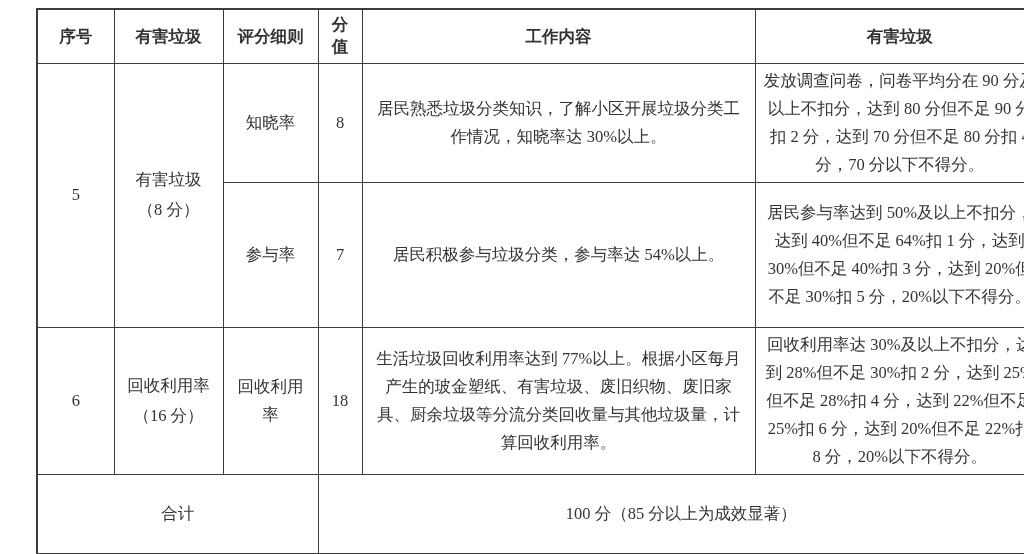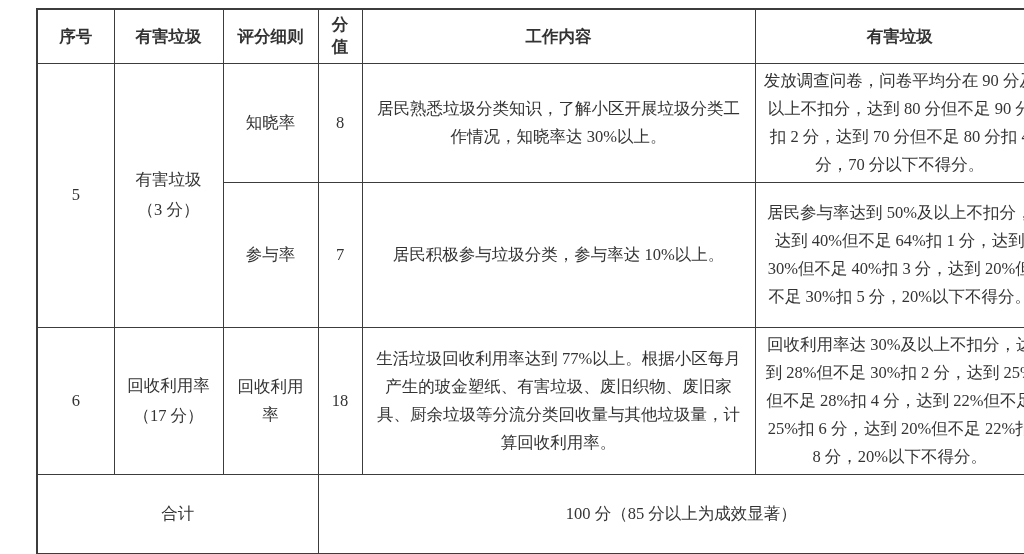--- a/index.html
+++ b/index.html
@@ -85,38 +85,38 @@
         <th><span class="stacked-head">分值</span></th>
         <th>工作内容</th>
         <th>有害垃圾</th>
       </tr>
     </thead>
     <tbody>
       <tr class="row-know">
         <td rowspan="2">5</td>
         <td rowspan="2">
           <span class="cell-line">有害垃圾</span>
-          <span class="cell-line">（3 分）</span>
+          <span class="cell-line">（8 分）</span>
         </td>
         <td>知晓率</td>
         <td>8</td>
         <td class="cell-justify">居民熟悉垃圾分类知识，了解小区开展垃圾分类工作情况，知晓率达 30%以上。</td>
         <td class="cell-justify">发放调查问卷，问卷平均分在 90 分及以上不扣分，达到 80 分但不足 90 分扣 2 分，达到 70 分但不足 80 分扣 4 分，70 分以下不得分。</td>
       </tr>
       <tr class="row-part">
         <td>参与率</td>
         <td>7</td>
-        <td class="cell-justify">居民积极参与垃圾分类，参与率达 10%以上。</td>
+        <td class="cell-justify">居民积极参与垃圾分类，参与率达 54%以上。</td>
         <td class="cell-justify">居民参与率达到 50%及以上不扣分，达到 40%但不足 64%扣 1 分，达到 30%但不足 40%扣 3 分，达到 20%但不足 30%扣 5 分，20%以下不得分。</td>
       </tr>
       <tr class="row-recy">
         <td>6</td>
         <td>
           <span class="cell-line">回收利用率</span>
-          <span class="cell-line">（17 分）</span>
+          <span class="cell-line">（16 分）</span>
         </td>
         <td class="cell-level2-narrow">回收利用率</td>
         <td>18</td>
         <td class="cell-justify">生活垃圾回收利用率达到 77%以上。根据小区每月产生的玻金塑纸、有害垃圾、废旧织物、废旧家具、厨余垃圾等分流分类回收量与其他垃圾量，计算回收利用率。</td>
         <td class="cell-justify">回收利用率达 30%及以上不扣分，达到 28%但不足 30%扣 2 分，达到 25%但不足 28%扣 4 分，达到 22%但不足 25%扣 6 分，达到 20%但不足 22%扣 8 分，20%以下不得分。</td>
       </tr>
       <tr class="row-total">
         <td colspan="3">合计</td>
         <td colspan="3">100 分（85 分以上为成效显著）</td>
       </tr>

